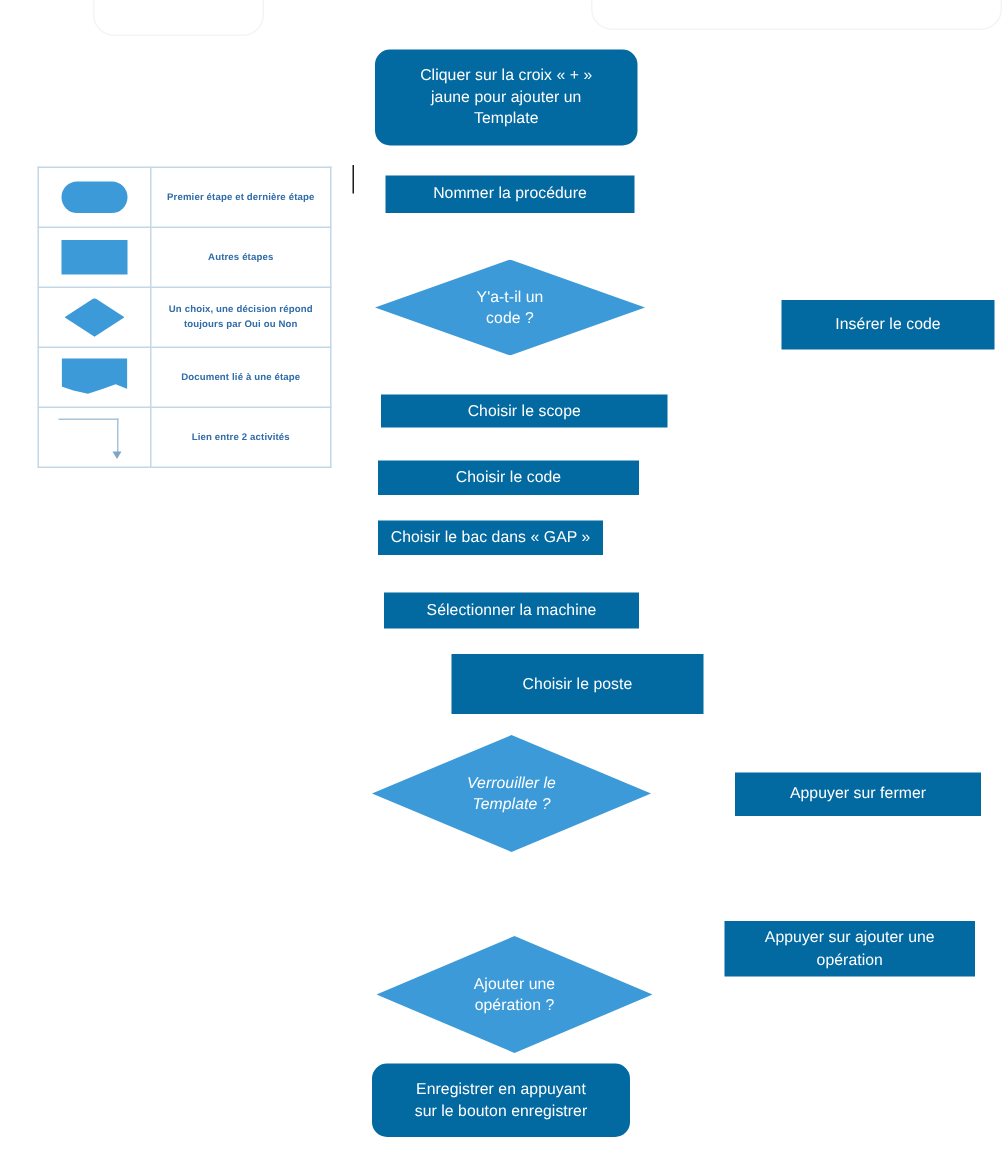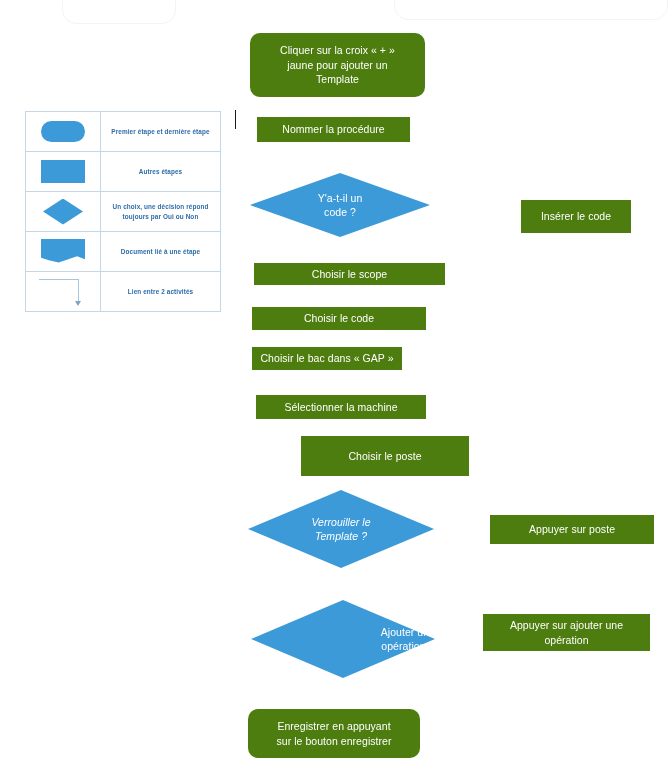--- a/index.html
+++ b/index.html
@@ -104,21 +104,21 @@
     position: absolute; left: 38px; top: 24px;
     width: 0; height: 0;
     border-left: 3.5px solid transparent;
     border-right: 3.5px solid transparent;
     border-top: 5px solid #7fa6c4;
   }
 
   
   .node {
     position: absolute;
-    background: #4d7c0f;
+    background: #0369a1;
     color: #ffffff;
     display: flex;
     align-items: center;
     justify-content: center;
     text-align: center;
     font-size: 10.5px;
     line-height: 1.38;
     letter-spacing: 0.05px;
     box-sizing: border-box;
     padding: 2px 6px;
@@ -184,49 +184,49 @@
     </td>
     <td class="legend-text-cell">Lien entre 2 activités</td>
   </tr>
 </tbody>
   </table>
 
 <div class="node terminator" style="left:250px; top:33px; width:175px; height:64px;">Cliquer sur la croix « + »
 jaune pour ajouter un
 Template</div>
 
-<div class="node" style="left:257px; top:117px; width:153px; height:25px;">Nommer la procédure</div>
+<div class="node" style="left:257px; top:117px; width:166px; height:25px;">Nommer la procédure</div>
 
 <div class="node decision" style="left:250px; top:173px; width:180px; height:64px;">
   <span class="diamond-fill"></span>
   <span class="diamond-label">Y'a-t-il un
 code ?</span>
 </div>
 
-<div class="node" style="left:521px; top:200px; width:110px; height:33px;">Insérer le code</div>
+<div class="node" style="left:521px; top:200px; width:142px; height:33px;">Insérer le code</div>
 
 <div class="node" style="left:254px; top:263px; width:191px; height:22px;">Choisir le scope</div>
 
 <div class="node" style="left:252px; top:307px; width:174px; height:23px;">Choisir le code</div>
 
 <div class="node" style="left:252px; top:347px; width:150px; height:23px;">Choisir le bac dans « GAP »</div>
 
 <div class="node" style="left:256px; top:395px; width:170px; height:24px;">Sélectionner la machine</div>
 
 <div class="node" style="left:257px; top:436px; width:168px; height:40px;margin-left:44px;">Choisir le poste</div>
 
 <div class="node decision" style="left:248px; top:490px; width:186px; height:78px;font-style:italic;">
   <span class="diamond-fill"></span>
   <span class="diamond-label">Verrouiller le
 Template ?</span>
 </div>
 
-<div class="node" style="left:490px; top:515px; width:164px; height:29px;">Appuyer sur poste</div>
-
-<div class="node decision" style="left:251px; top:600px; width:184px; height:78px;justify-content:flex-end;">
+<div class="node" style="left:490px; top:515px; width:164px; height:29px;">Appuyer sur fermer</div>
+
+<div class="node decision" style="left:251px; top:624px; width:184px; height:78px;">
   <span class="diamond-fill"></span>
   <span class="diamond-label">Ajouter une
 opération ?</span>
 </div>
 
 <div class="node" style="left:483px; top:614px; width:167px; height:37px;">Appuyer sur ajouter une
 opération</div>
 
 <div class="node terminator" style="left:248px; top:709px; width:172px; height:49px;">Enregistrer en appuyant
 sur le bouton enregistrer</div>

